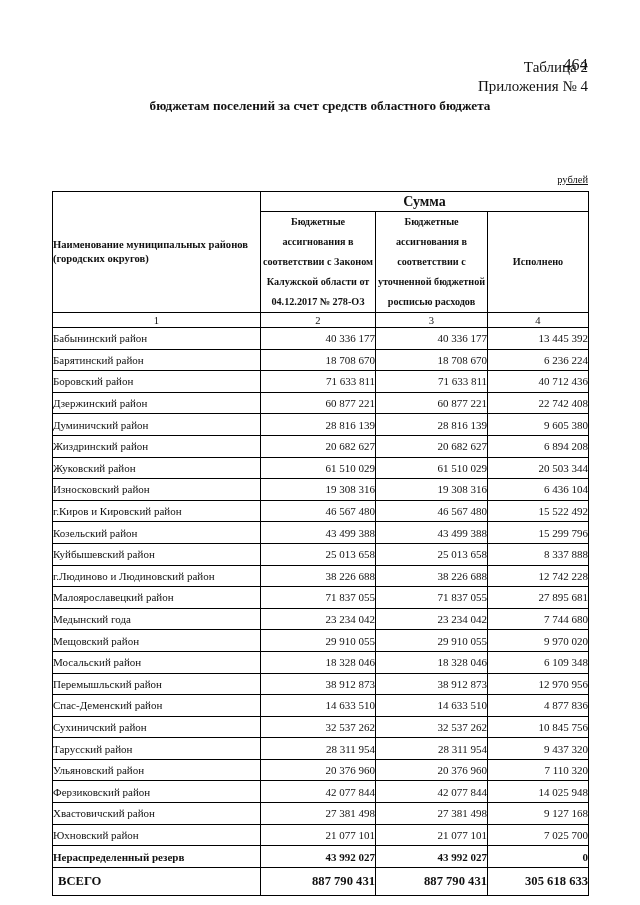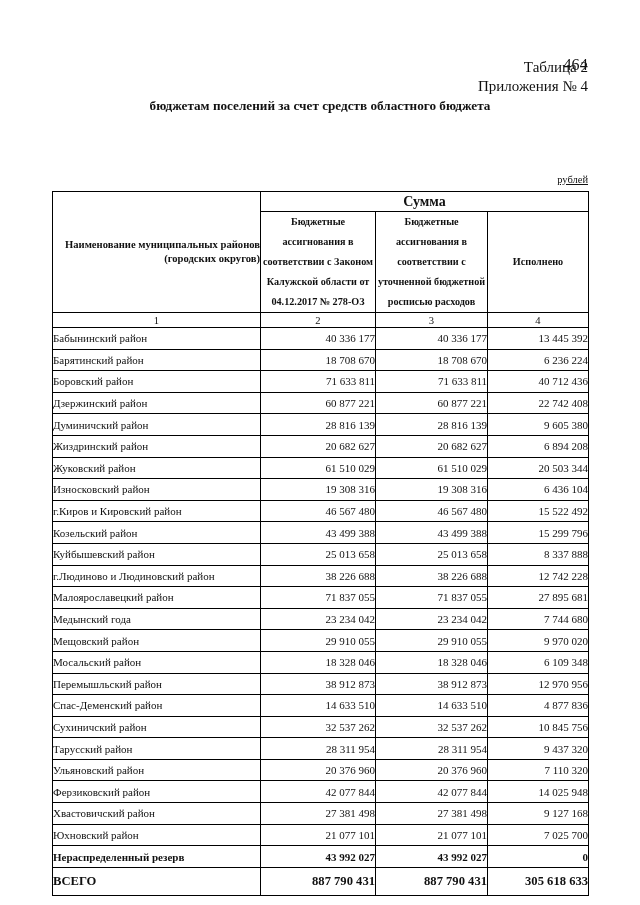--- a/index.html
+++ b/index.html
@@ -82,21 +82,21 @@
   }
   th.sub-head {
     text-align: center;
     font-weight: bold;
     font-size: 10.2px;
     line-height: 20px;
     padding: 3px 3px;
     height: 86px;
   }
   th.name-head {
-    text-align: right;
+    text-align: left;
     font-weight: bold;
     font-size: 10.6px;
     line-height: 14px;
     padding: 3px 6px;
   }
   td.numcol {
     text-align: center;
     font-size: 10.6px;
     height: 14px;
     font-weight: normal;
@@ -118,20 +118,21 @@
   }
   tr.emphasis td {
     font-weight: bold;
   }
   tr.grand td {
     font-weight: bold;
     font-size: 12.6px;
     height: 27px;
   }
   tr.grand td.cell-name {
+    padding-left: 5px;
   }
 </style>
 </head>
 <body>
 
 <div class="page">
 
   <div class="page-number">464</div>
 
   <div class="ref-block">

